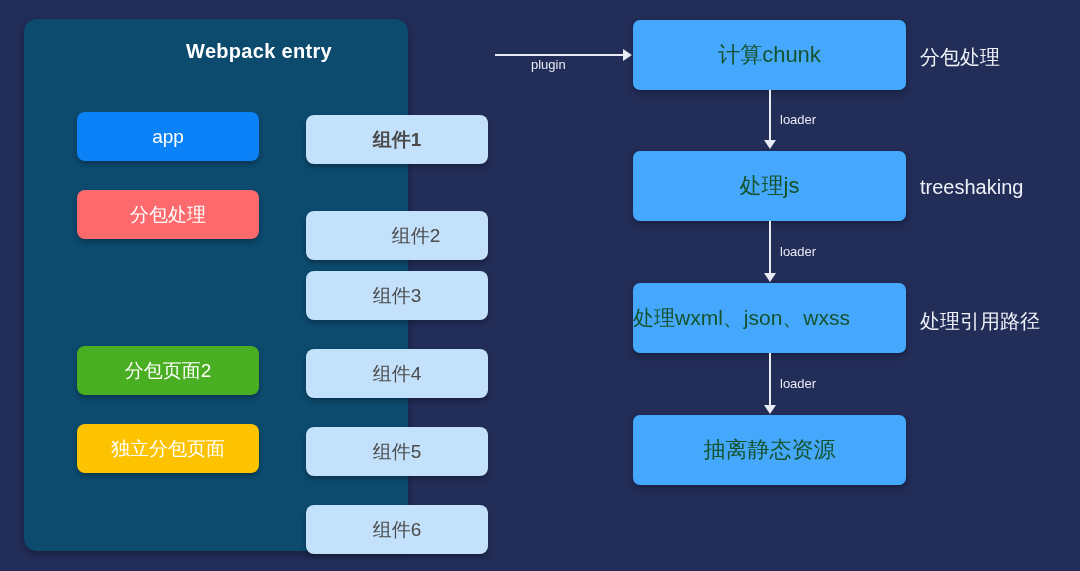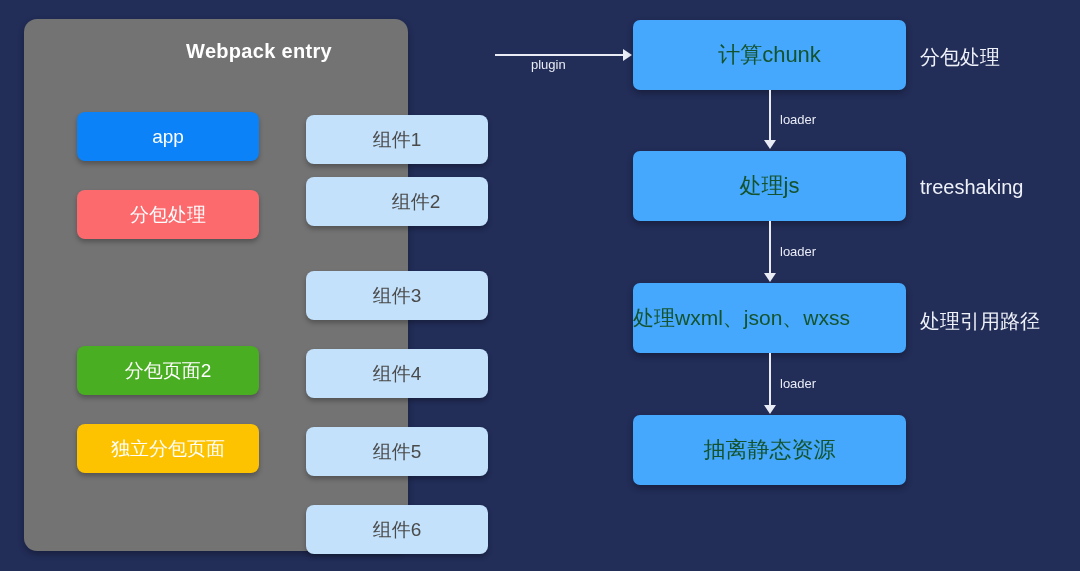--- a/index.html
+++ b/index.html
@@ -18,21 +18,21 @@
     -webkit-font-smoothing: antialiased;
   }
 
   
   #entry-panel {
     position: absolute;
     left: 24px;
     top: 19px;
     width: 384px;
     height: 532px;
-    background: #737373;
+    background: #0c4a6e;
     border-radius: 13px;
     box-shadow: 0 3px 6px rgba(0,0,0,0.30);
   }
   #entry-title {
     position: absolute;
     left: 0;
     top: 21px;
     width: 470px;
     text-align: center;
     font-size: 20px;
@@ -143,22 +143,22 @@
 <div id="canvas">
 
   <div id="entry-panel">
     <div id="entry-title">Webpack entry</div>
 
     <div class="pill left-col c-blue" style="top:93px;">app</div>
     <div class="pill left-col c-red" style="top:171px;">分包处理</div>
     <div class="pill left-col c-green" style="top:327px;">分包页面2</div>
     <div class="pill left-col c-yellow" style="top:405px;">独立分包页面</div>
 
-    <div class="pill right-col c-pale" style="top:96px;">组件1</div>
-    <div class="pill right-col c-pale" style="top:158px;padding-left:38px;">组件2</div>
+    <div class="pill right-col c-pale" style="top:96px;font-weight:bold;">组件1</div>
+    <div class="pill right-col c-pale" style="top:192px;padding-left:38px;">组件2</div>
     <div class="pill right-col c-pale" style="top:252px;">组件3</div>
     <div class="pill right-col c-pale" style="top:330px;">组件4</div>
     <div class="pill right-col c-pale" style="top:408px;">组件5</div>
     <div class="pill right-col c-pale" style="top:486px;">组件6</div>
   </div>
 
   <div id="plugin-line"></div>
   <div id="plugin-arrowhead"></div>
   <div id="plugin-label">plugin</div>
 

